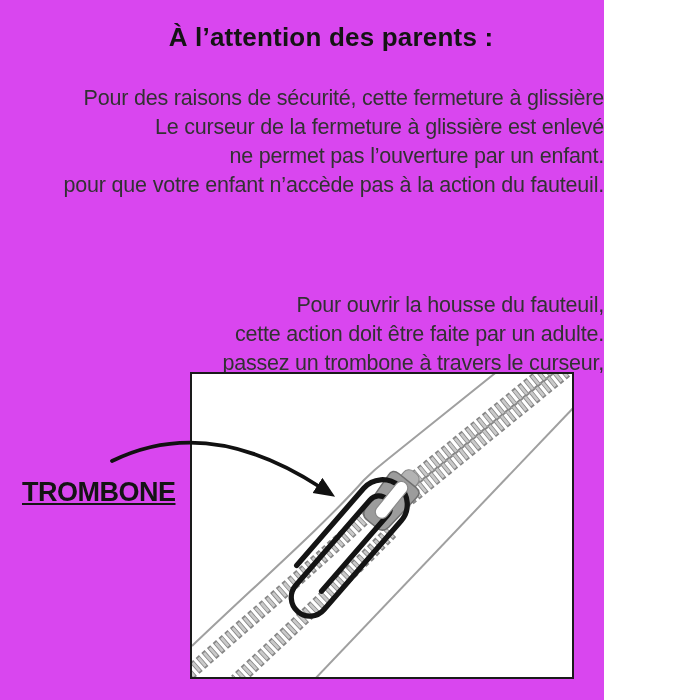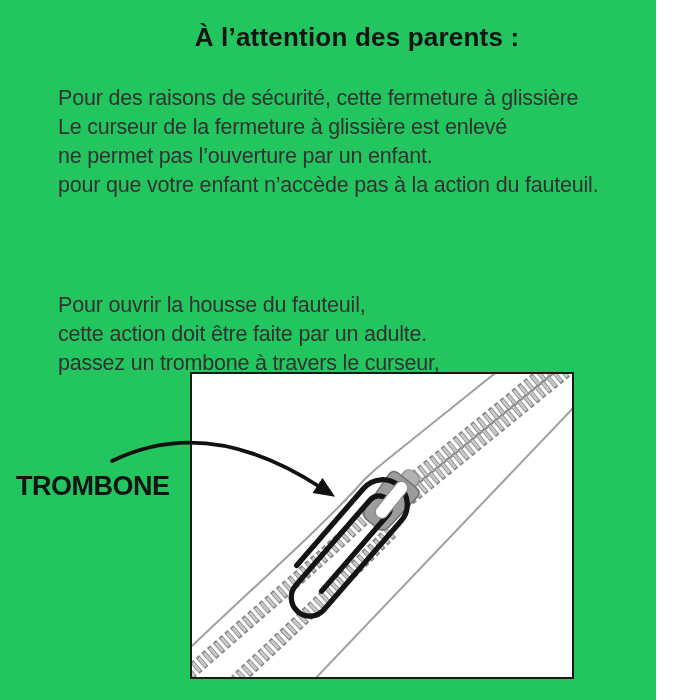--- a/index.html
+++ b/index.html
@@ -1,33 +1,33 @@
 <!DOCTYPE html>
 <html><head>
 <meta charset="utf-8">
 <style>
   html,body{margin:0;padding:0;background:#ffffff;}
   .page{
-    position:relative;width:656px;height:700px;background:#22c55e;overflow:hidden;
+    position:relative;width:604px;height:700px;background:#d946ef;overflow:hidden;
     font-family:"Liberation Sans","DejaVu Sans",sans-serif;color:#2e2e2e;
   }
   .page-title{
     position:absolute;top:20px;left:58px;right:0;margin:0;
     text-align:center;font-size:26px;line-height:34px;font-weight:700;color:#141414;
     letter-spacing:0.2px;
   }
   .para{
     position:absolute;left:30px;right:0;padding-left:28px;
-    text-align:left;font-size:21.5px;line-height:29px;letter-spacing:-0.2px;color:#323232;
+    text-align:right;font-size:21.5px;line-height:29px;letter-spacing:-0.2px;color:#323232;
   }
   .para-intro{top:84px;}
   .para-instructions{top:261px;margin-top:30px;}
   .trombone-label{
-    position:absolute;left:6px;top:462px;margin:10px;
-    font-size:27px;line-height:28px;font-weight:700;color:#141414;letter-spacing:-0.5px;
+    position:absolute;left:6px;top:462px;margin:16px;
+    font-size:27px;line-height:28px;font-weight:700;color:#141414;letter-spacing:-0.5px;text-decoration:underline;
   }
   .illustration-frame{
     position:absolute;left:190px;top:372px;width:380px;height:303px;
     border:2.5px solid #1a1a1a;background:#ffffff;overflow:hidden;box-sizing:content-box;
   }
   .diagram-svg{display:block;width:380px;height:303px;}
   .arrow-layer{position:absolute;left:0;top:0;width:700px;height:700px;pointer-events:none;}
   
   .teeth-dark{fill:none;stroke:#878787;stroke-width:14.5;stroke-dasharray:4.4 3.2;}
   .teeth-light{fill:none;stroke:#c9c9c9;stroke-width:11;stroke-dasharray:2.8 4.8;stroke-dashoffset:-0.8;}

